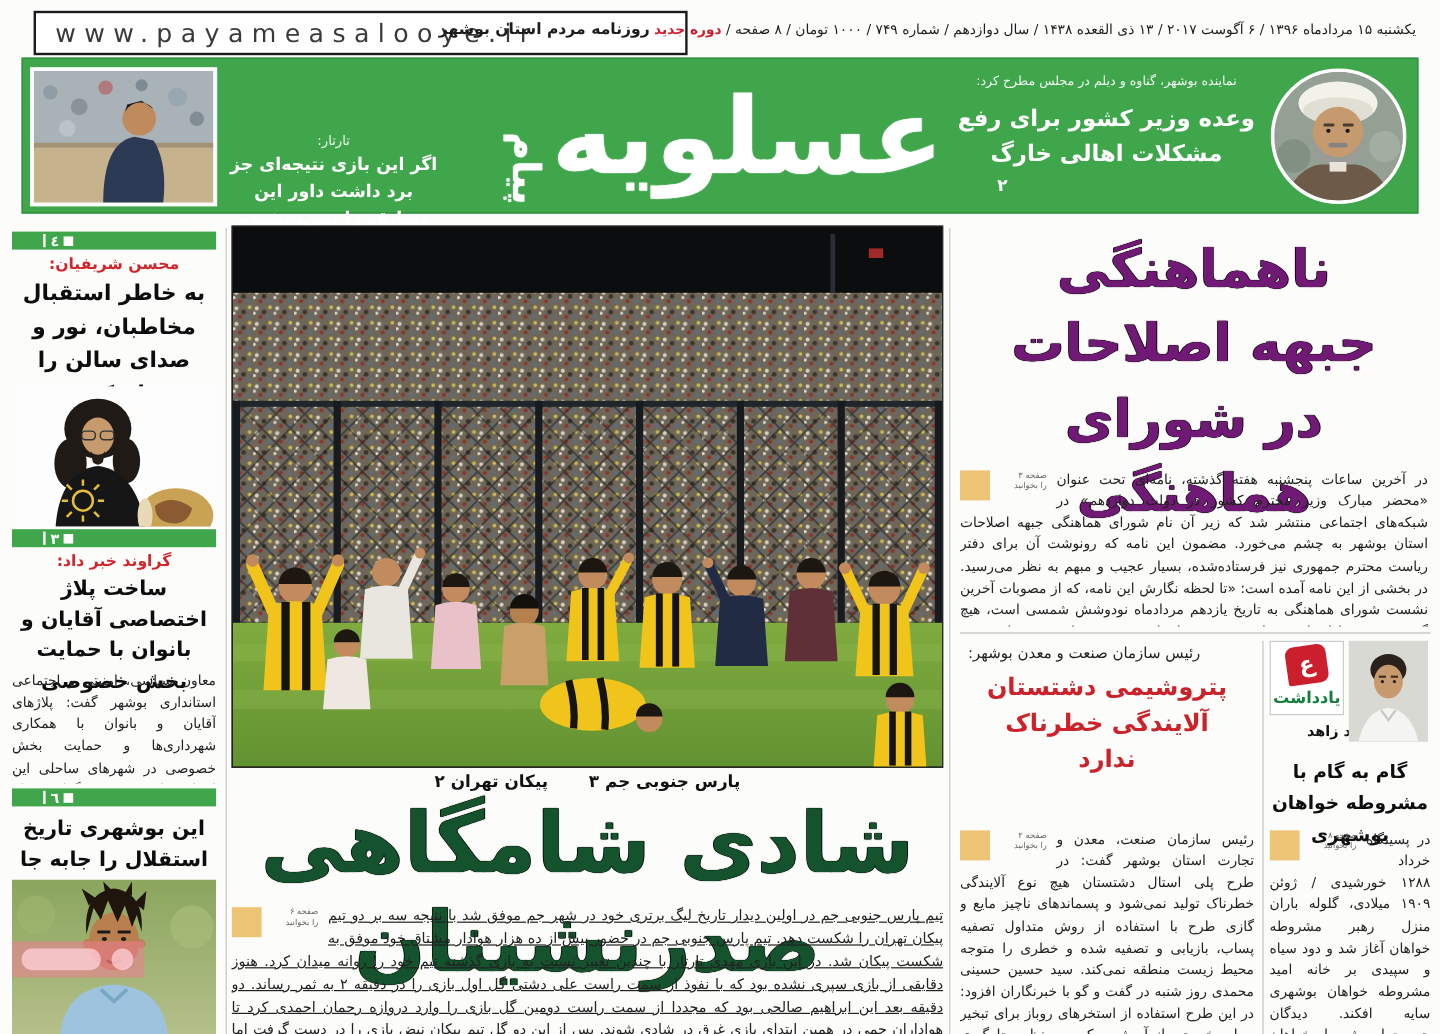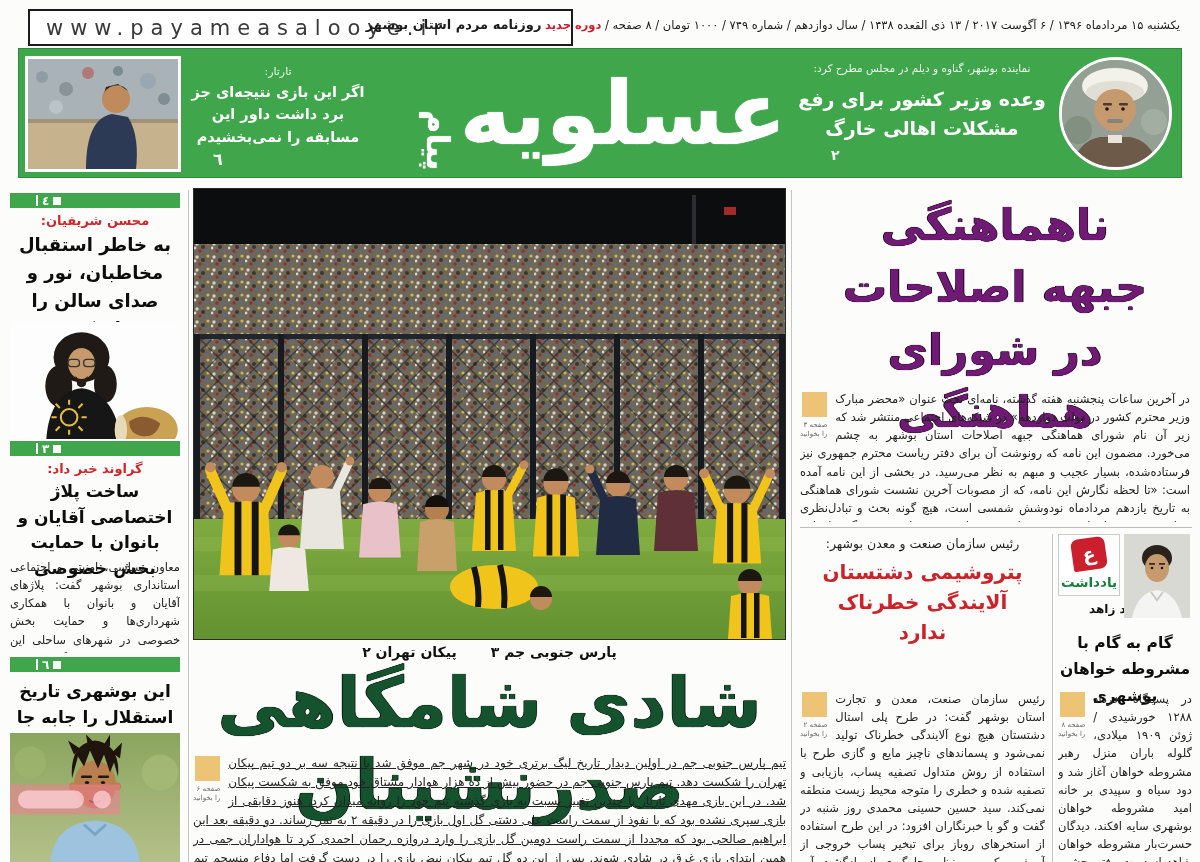--- a/index.html
+++ b/index.html
@@ -11,51 +11,51 @@
   .url-box { position:absolute; left:28px; top:9px; width:545px; height:37px; border:2px solid #1b1b1b; display:flex; align-items:center; padding-left:16px; direction:ltr; font-size:21px; letter-spacing:7px; color:#3a3a3a; background:#fff; }
   .dateline { position:absolute; right:20px; top:17px; font-size:11.5px; color:#1c1c1c; white-space:nowrap; }
   .dateline .new-era { color:#cc1f2e; font-weight:bold; }
   .dateline .paper-desc { font-weight:bold; font-size:13px; }
 
   
   .masthead { position:absolute; left:18px; top:48px; width:1164px; height:130px; background:#3fa64b; border:1px solid #2e8b3a; }
   .coach-box { position:absolute; left:6px; top:7px; width:156px; height:116px; background:#fff; padding:3px; }
   .coach-photo { width:100%; height:100%; overflow:hidden; }
   .coach-quote { position:absolute; left:168px; top:16px; width:182px; text-align:center; color:#fff; }
-  .coach-quote .kick { font-size:11px; opacity:.9; margin-bottom:3px; }
+  .coach-quote .kick { font-size:11px; opacity:.9; margin-bottom:3px;margin-top:46px; }
   .coach-quote .txt { font-weight:bold; font-size:14.5px; line-height:1.55; }
   .coach-quote .pg { font-size:16px; font-weight:bold; text-align:left; padding-left:26px; margin-top:2px; }
   .calligraphy { position:absolute; left:350px; top:0; width:468px; height:130px; display:flex; align-items:center; justify-content:center; color:#fff; }
   .cal-main { font-size:88px; font-weight:bold; line-height:1; letter-spacing:-2px; text-shadow:0 0 1px #fff; }
   .cal-small { writing-mode:vertical-rl; font-size:32px; font-weight:bold; margin-top:52px; margin-right:2px; text-shadow:0 0 1px #fff; }
   .minister { position:absolute; right:134px; top:13px; width:250px; text-align:center; color:#fff; }
   .minister .kick { font-size:10.5px; opacity:.92; margin-bottom:11px; }
   .minister .hl { font-weight:bold; font-size:19px; line-height:1.55; }
   .minister .pg { font-size:14px; font-weight:bold; text-align:left; padding-left:34px; margin-top:3px; }
   .cleric-circle { position:absolute; right:9px; top:8px; width:113px; height:113px; border-radius:50%; border:3px solid #fff; overflow:hidden; background:#93a093; }
 
   
   .vdiv { position:absolute; width:1px; background:#c6c6c6; }
   .hdiv { position:absolute; height:1px; background:#bdbdbd; }
 
   
   .body-text { font-size:11.5px; line-height:1.58; text-align:justify; color:#222; }
   .heavy { text-shadow:0 0 1px #000, .6px 0 #000, -.6px 0 #000; }
 
   
-  .ref { float:left; margin:2px 8px 3px 0; direction:ltr; display:flex; gap:4px; align-items:flex-end;flex-direction:column; }
+  .ref { float:left; margin:2px 8px 3px 0; direction:ltr; display:flex; gap:20px; align-items:flex-start; }
   .ref-sq { width:25px; height:25px; background:#edc476; }
   .ref-txt { font-size:7px; color:#666; line-height:1.35; text-align:right; direction:rtl; }
 
   
   .lead-hl { position:absolute; left:798px; top:194px; width:394px; text-align:center; font-weight:bold; font-size:44px; line-height:1.42; color:#701a75; }
   .lead-body { position:absolute; left:800px; top:390px; width:390px; height:132px; overflow:hidden; }
 
   
-  .petro-kick { position:absolute; left:800px; top:536px; width:245px; text-align:center; font-size:12.5px; color:#222; }
+  .petro-kick { position:absolute; left:781px; top:536px; width:245px; text-align:center; font-size:12.5px; color:#222; }
   .petro-hl { position:absolute; left:800px; top:557px; width:245px; text-align:center; font-weight:bold; font-size:20px; line-height:1.5; color:#cc2229; }
   .petro-body { position:absolute; left:800px; top:690px; width:245px; height:172px; overflow:hidden; }
 
   
   .note-head { position:absolute; left:1058px; top:534px; width:134px; height:88px; }
   .note-meta { position:absolute; left:0; top:0; width:62px; height:62px; border:1px solid #ccc; background:#fff; display:flex; flex-direction:column; align-items:center; justify-content:flex-start; padding-top:3px; }
   .note-logo { width:34px; height:32px; background:#cc1f2e; border-radius:7px 7px 7px 2px; transform:rotate(-8deg); color:#fff; font-weight:bold; font-size:19px; display:flex; align-items:center; justify-content:center; }
   .note-label { font-weight:bold; font-size:13.5px; color:#15803d; margin-top:4px; }
   .note-author { position:absolute; left:0; top:68px; width:62px; text-align:center; font-weight:bold; font-size:12px; color:#111;margin-left:27px; }
   .note-photo { position:absolute; right:2px; top:0; width:66px; height:84px; overflow:hidden; background:#d9d9d4; }

